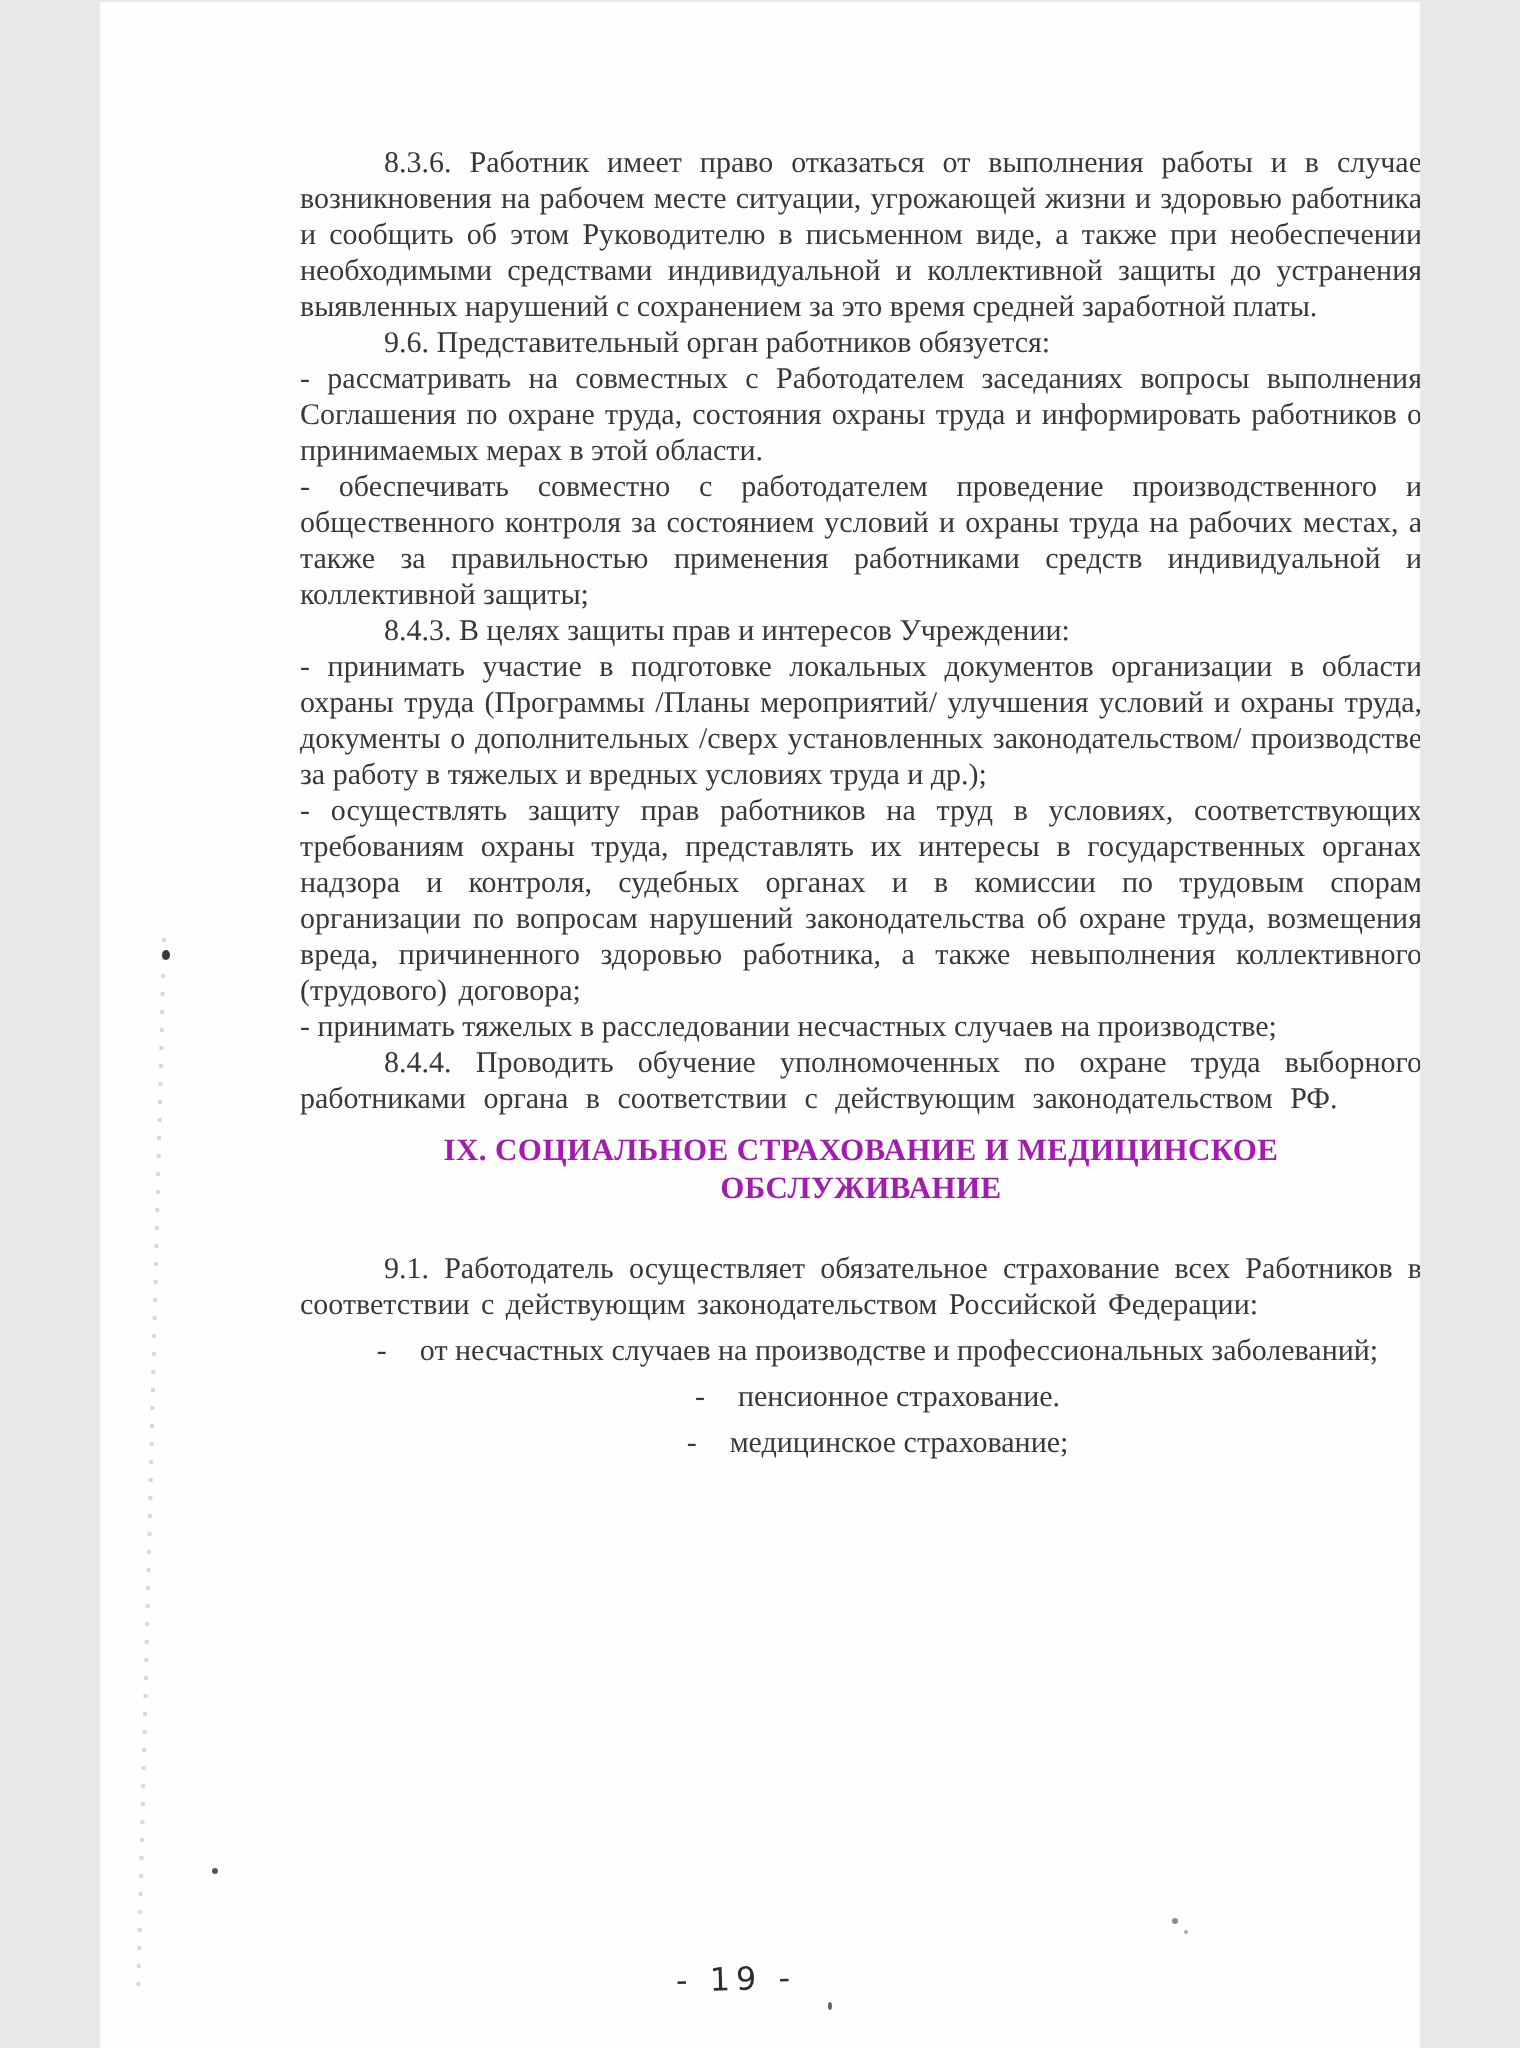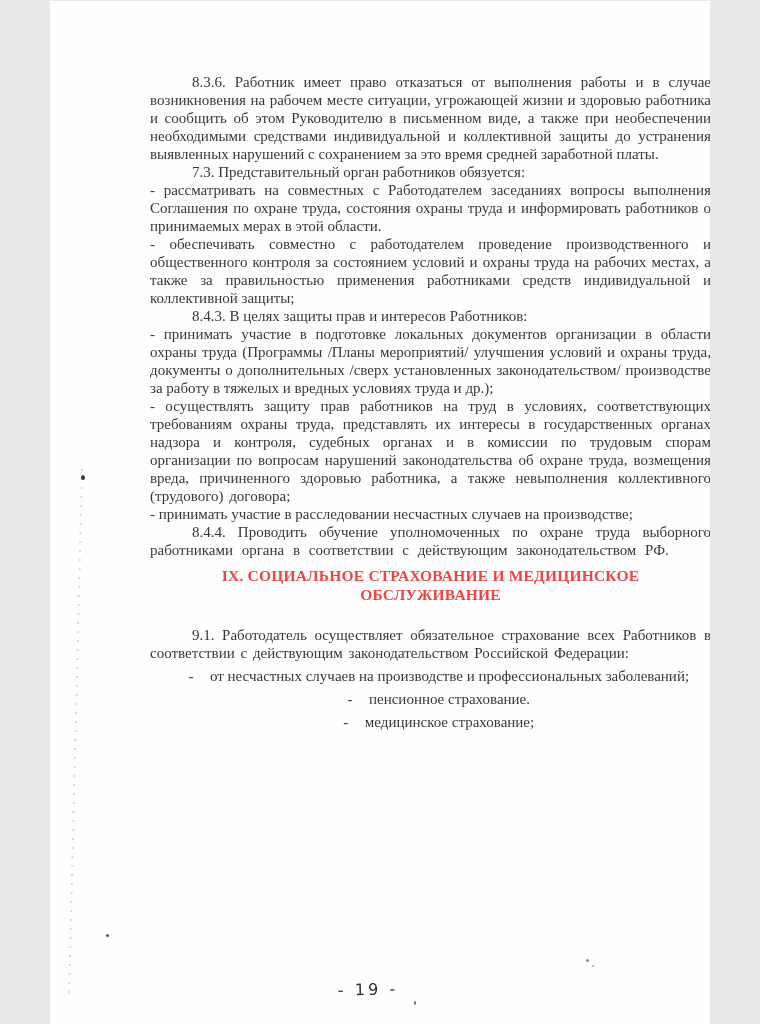--- a/index.html
+++ b/index.html
@@ -10,21 +10,21 @@
   }
   .textblock {
     position:absolute; left:100px; top:72px; width:561px;
     font-size:15px; line-height:18px; text-align:justify;
   }
   .para { margin:0; }
   .ind { text-indent:42px; }
   .spread1 { word-spacing:2px; }
   .spread2 { word-spacing:5px; }
   .doc-heading {
-    font-weight:bold; color:#ef4444; text-align:center;
+    font-weight:bold; color:#a21caf; text-align:center;
     max-width:470px; margin:7px auto 0 auto; font-size:15.5px;
     line-height:19px; letter-spacing:.2px; text-indent:0;
   }
   .p91 { margin-top:22px; }
   .item { margin:5px 0 0 0; text-align:center; }
   .item .marker { display:inline-block; width:38px; text-indent:0; }
   .page-number {
     position:absolute; left:0; right:24px; top:979px; text-align:center;
     font-family:"DejaVu Sans", sans-serif; font-size:16px; color:#2e2e2e;
     letter-spacing:3px; transform:rotate(-1.5deg);
@@ -53,27 +53,27 @@
   .speck-2 { left:542px; top:964px; width:2px; height:2px; background:#aaa; }
   .speck-3 { left:364px; top:1000px; width:2px; height:4px; background:#666; }
 </style>
 </head>
 <body>
 
 <div class="sheet">
 
   <div class="textblock">
     <p class="para ind">8.3.6. Работник имеет право отказаться от выполнения работы и в случае возникновения на рабочем месте ситуации, угрожающей жизни и здоровью работника и сообщить об этом Руководителю в письменном виде, а также при необеспечении необходимыми средствами индивидуальной и коллективной защиты до устранения выявленных нарушений с сохранением за это время средней заработной платы.</p>
-    <p class="para ind">7.3. Представительный орган работников обязуется:</p>
+    <p class="para ind">9.6. Представительный орган работников обязуется:</p>
     <p class="para">- рассматривать на совместных с Работодателем заседаниях вопросы выполнения Соглашения по охране труда, состояния охраны труда и информировать работников о принимаемых мерах в этой области.</p>
     <p class="para">- обеспечивать совместно с работодателем проведение производственного и общественного контроля за состоянием условий и охраны труда на рабочих местах, а также за правильностью применения работниками средств индивидуальной и коллективной защиты;</p>
-    <p class="para ind">8.4.3. В целях защиты прав и интересов Работников:</p>
+    <p class="para ind">8.4.3. В целях защиты прав и интересов Учреждении:</p>
     <p class="para">- принимать участие в подготовке локальных документов организации в области охраны труда (Программы /Планы мероприятий/ улучшения условий и охраны труда, документы о дополнительных /сверх установленных законодательством/ производстве за работу в тяжелых и вредных условиях труда и др.);</p>
     <p class="para spread1">- осуществлять защиту прав работников на труд в условиях, соответствующих требованиям охраны труда, представлять их интересы в государственных органах надзора и контроля, судебных органах и в комиссии по трудовым спорам организации по вопросам нарушений законодательства об охране труда, возмещения вреда, причиненного здоровью работника, а также невыполнения коллективного (трудового) договора;</p>
-    <p class="para">- принимать участие в расследовании несчастных случаев на производстве;</p>
+    <p class="para">- принимать тяжелых в расследовании несчастных случаев на производстве;</p>
     <p class="para ind spread2">8.4.4. Проводить обучение уполномоченных по охране труда выборного работниками органа в соответствии с действующим законодательством РФ.</p>
 
     <h2 class="doc-heading">IX. СОЦИАЛЬНОЕ СТРАХОВАНИЕ И МЕДИЦИНСКОЕ ОБСЛУЖИВАНИЕ</h2>
 
     <p class="para ind p91 spread1">9.1. Работодатель осуществляет обязательное страхование всех Работников в соответствии с действующим законодательством Российской Федерации:</p>
 
     <p class="para item">
       <span class="marker">-</span><span>от несчастных случаев на производстве и профессиональных заболеваний;</span>
     </p>
     <p class="para item">

